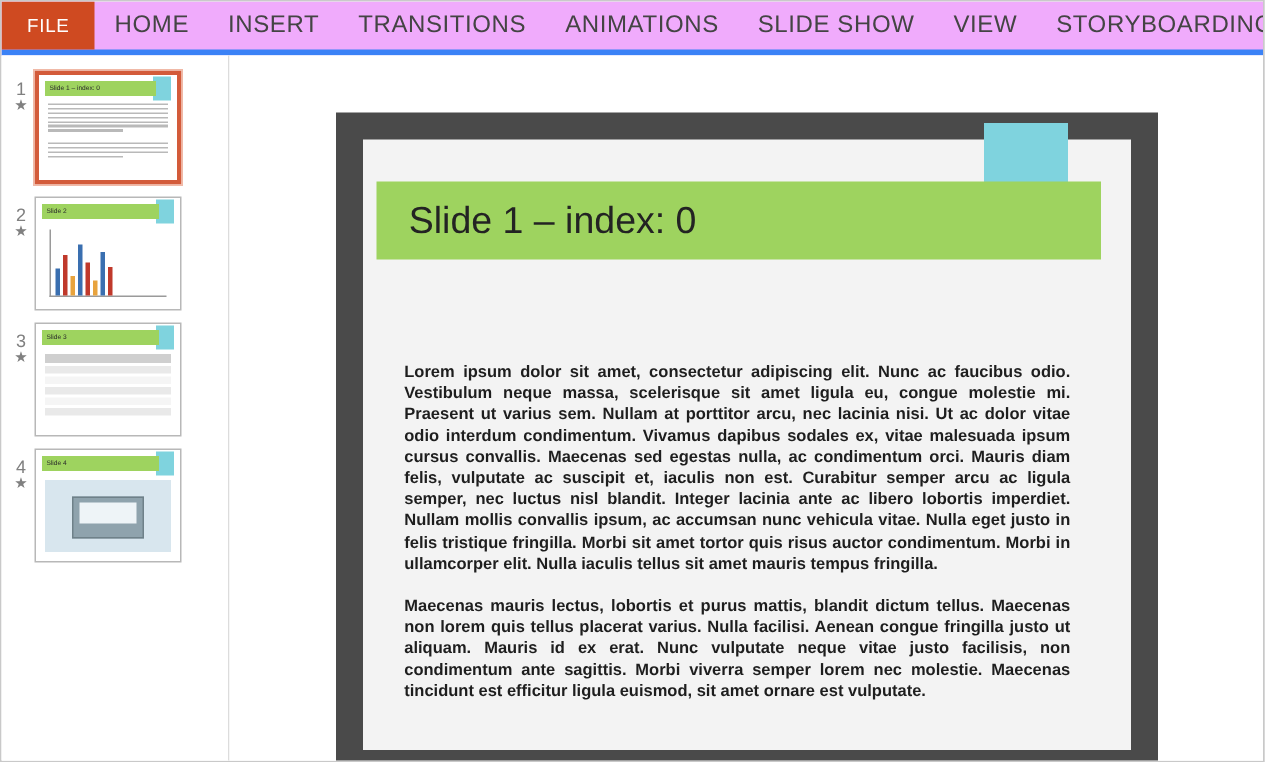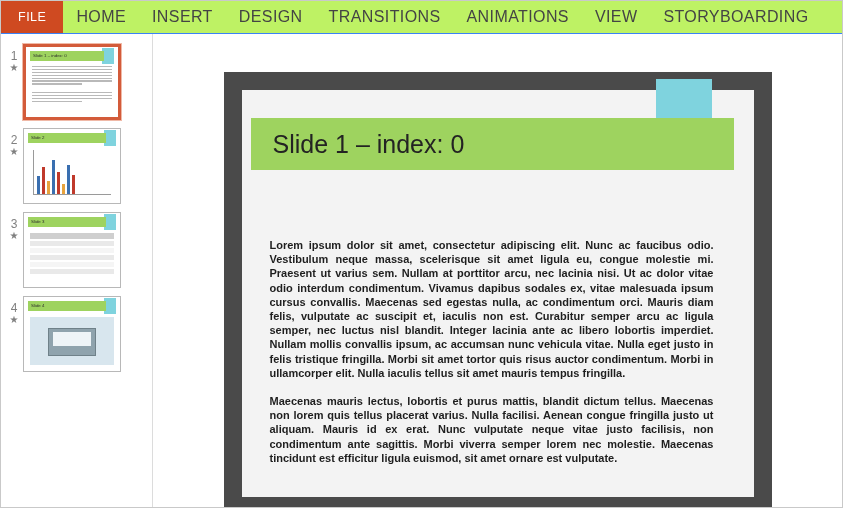--- a/index.html
+++ b/index.html
@@ -20,22 +20,22 @@
     box-sizing: border-box;
     border: 1px solid #c9c9c9;
     background: #ffffff;
     overflow: hidden;
   }
 
   
   .ribbon {
     position: relative;
     height: 32px;
-    background: #bef264;
-    border-bottom: 1px solid #3b82f6;
+    background: #f0abfc;
+    border-bottom: 4px solid #3b82f6;
     display: flex;
     align-items: stretch;
     white-space: nowrap;
   }
   .tab {
     display: flex;
     align-items: center;
     padding: 0 13px;
     font-size: 16px;
     color: #444444;
@@ -298,27 +298,27 @@
     <div class="tab file">
         <span>FILE</span>
       </div>
     <div class="tab">
         <span>HOME</span>
       </div>
     <div class="tab">
         <span>INSERT</span>
       </div>
     <div class="tab">
-        <span>DESIGN</span>
-      </div>
-    <div class="tab">
         <span>TRANSITIONS</span>
       </div>
     <div class="tab">
         <span>ANIMATIONS</span>
+      </div>
+    <div class="tab">
+        <span>SLIDE SHOW</span>
       </div>
     <div class="tab">
         <span>VIEW</span>
       </div>
     <div class="tab">
         <span>STORYBOARDING</span>
       </div>
 
   </div>
 

